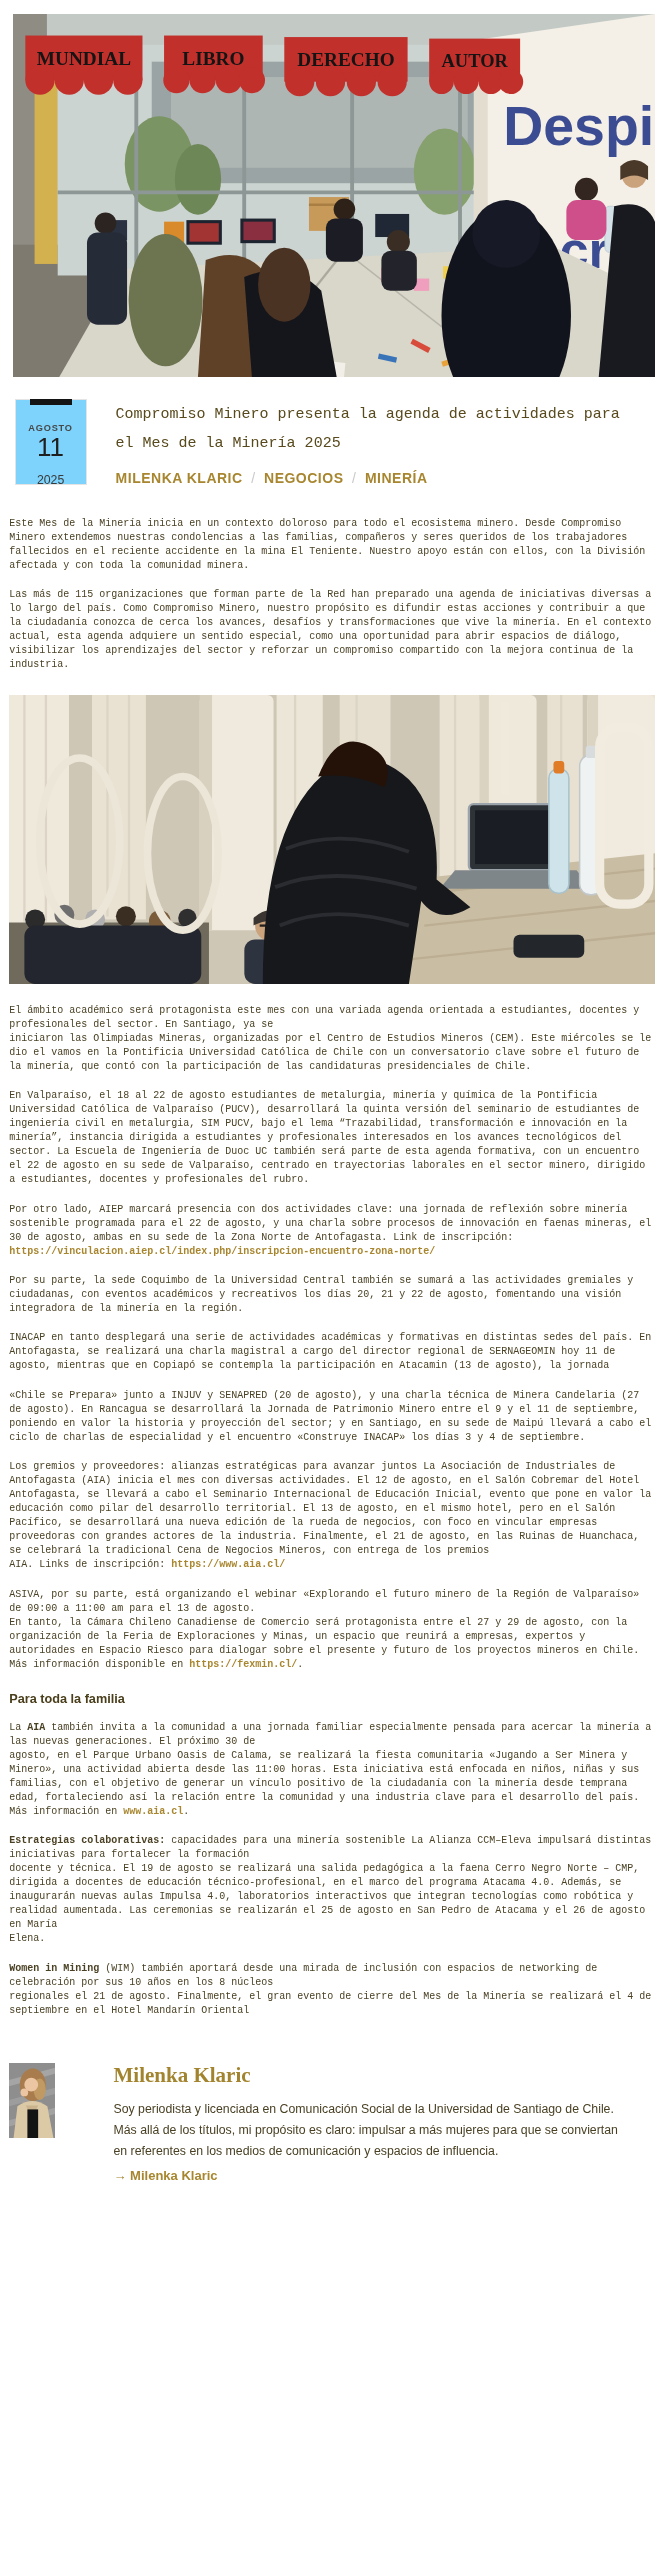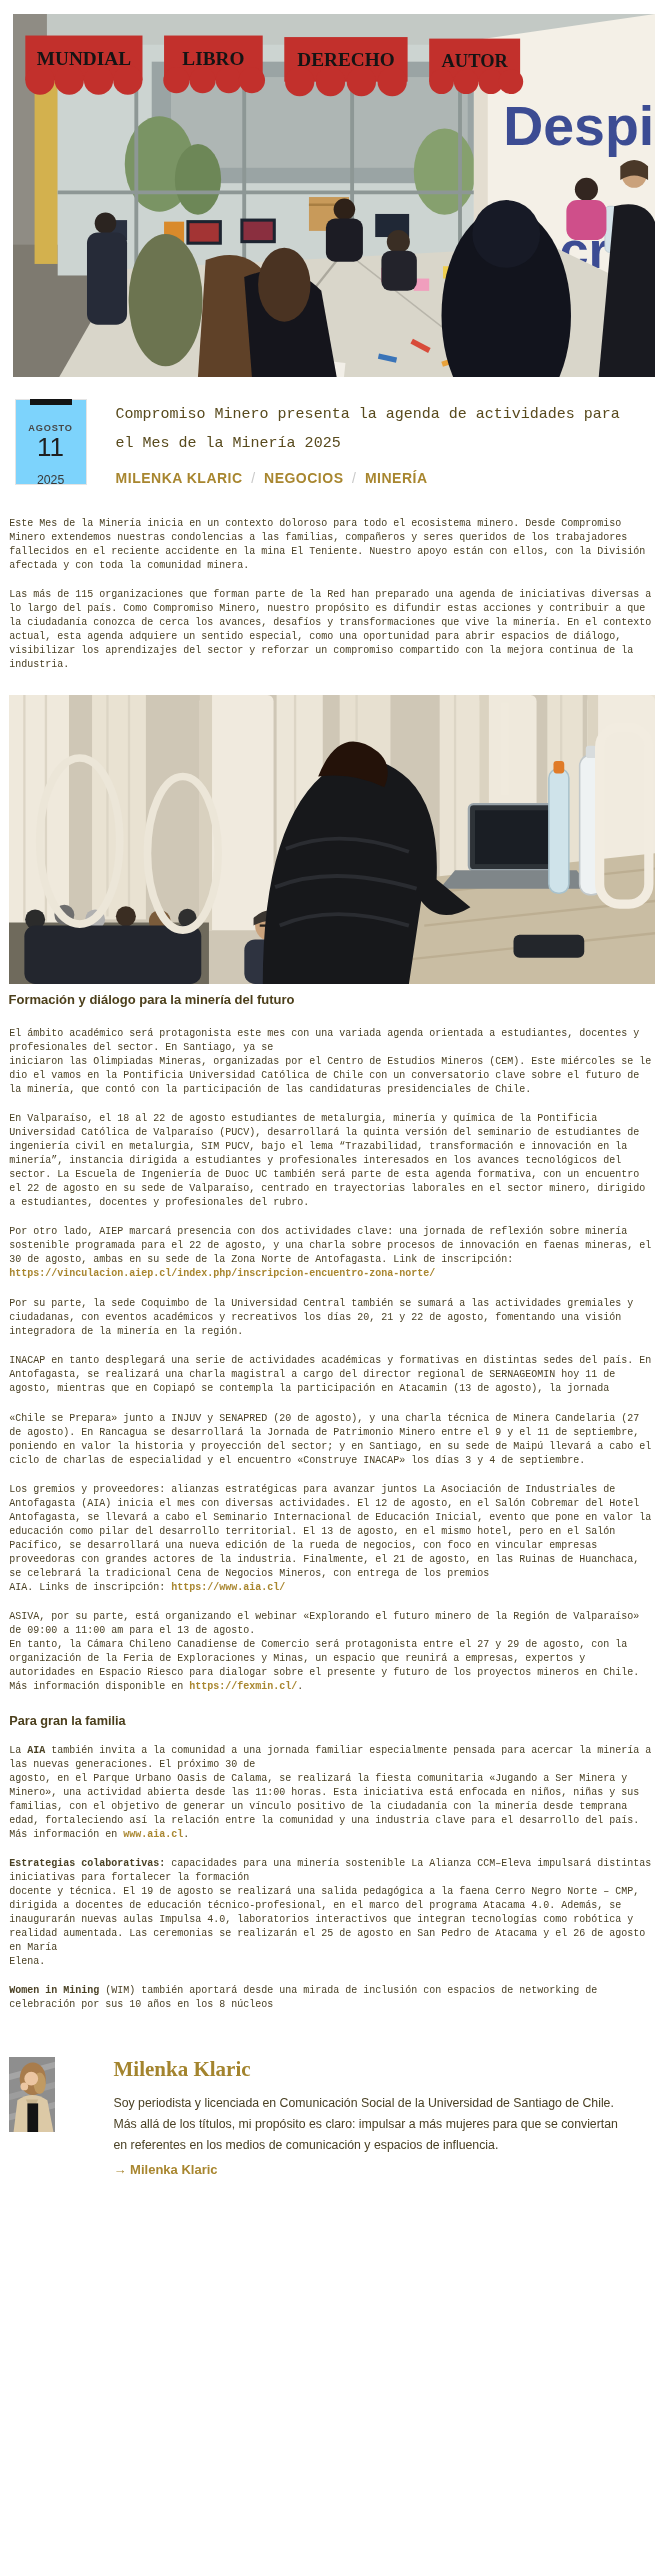--- a/index.html
+++ b/index.html
@@ -270,36 +270,35 @@
         <g stroke="#2a2c31" stroke-width="5" fill="none">
           <path d="M352 300 Q420 270 520 300"></path>
             <path d="M346 250 Q420 220 530 252"></path>
             <path d="M360 200 Q430 172 520 204"></path>
         </g>
 
         <rect x="768" y="42" width="64" height="230" rx="26" fill="none" stroke="#f2ece0" stroke-width="12"></rect>
         <rect x="640" y="10" width="10" height="120" fill="#f0eadd"></rect>
       </svg>
     </figure>
-    <figcaption class="figure-caption">Formación y diálogo para la minería del futuro</figcaption>
 
     <p class="body-p" style="margin-top:20px;"><span>El ámbito académico será protagonista este mes con una variada agenda orientada a estudiantes, docentes y profesionales del sector. En Santiago, ya se</span><br><span>iniciaron las Olimpiadas Mineras, organizadas por el Centro de Estudios Mineros (CEM). Este miércoles se le dio el vamos en la Pontificia Universidad Católica de Chile con un conversatorio clave sobre el futuro de la minería, que contó con la participación de las candidaturas presidenciales de Chile.</span></p>
     <p class="body-p"><span>En Valparaíso, el 18 al 22 de agosto estudiantes de metalurgia, minería y química de la Pontificia Universidad Católica de Valparaíso (PUCV), desarrollará la quinta versión del seminario de estudiantes de ingeniería civil en metalurgia, SIM PUCV, bajo el lema “Trazabilidad, transformación e innovación en la minería”, instancia dirigida a estudiantes y profesionales interesados en los avances tecnológicos del sector. La Escuela de Ingeniería de Duoc UC también será parte de esta agenda formativa, con un encuentro el 22 de agosto en su sede de Valparaíso, centrado en trayectorias laborales en el sector minero, dirigido a estudiantes, docentes y profesionales del rubro.</span></p>
     <p class="body-p"><span>Por otro lado, AIEP marcará presencia con dos actividades clave: una jornada de reflexión sobre minería sostenible programada para el 22 de agosto, y una charla sobre procesos de innovación en faenas mineras, el 30 de agosto, ambas en su sede de la Zona Norte de Antofagasta. Link de inscripción:</span><br><a href="#" class="body-link">https://vinculacion.aiep.cl/index.php/inscripcion-encuentro-zona-norte/</a></p>
     <p class="body-p"><span>Por su parte, la sede Coquimbo de la Universidad Central también se sumará a las actividades gremiales y ciudadanas, con eventos académicos y recreativos los días 20, 21 y 22 de agosto, fomentando una visión integradora de la minería en la región.</span></p>
     <p class="body-p"><span>INACAP en tanto desplegará una serie de actividades académicas y formativas en distintas sedes del país. En Antofagasta, se realizará una charla magistral a cargo del director regional de SERNAGEOMIN hoy 11 de agosto, mientras que en Copiapó se contempla la participación en Atacamin (13 de agosto), la jornada</span></p>
     <p class="body-p"><span>«Chile se Prepara» junto a INJUV y SENAPRED (20 de agosto), y una charla técnica de Minera Candelaria (27 de agosto). En Rancagua se desarrollará la Jornada de Patrimonio Minero entre el 9 y el 11 de septiembre, poniendo en valor la historia y proyección del sector; y en Santiago, en su sede de Maipú llevará a cabo el ciclo de charlas de especialidad y el encuentro «Construye INACAP» los días 3 y 4 de septiembre.</span></p>
     <p class="body-p"><span>Los gremios y proveedores: alianzas estratégicas para avanzar juntos La Asociación de Industriales de Antofagasta (AIA) inicia el mes con diversas actividades. El 12 de agosto, en el Salón Cobremar del Hotel Antofagasta, se llevará a cabo el Seminario Internacional de Educación Inicial, evento que pone en valor la educación como pilar del desarrollo territorial. El 13 de agosto, en el mismo hotel, pero en el Salón Pacífico, se desarrollará una nueva edición de la rueda de negocios, con foco en vincular empresas proveedoras con grandes actores de la industria. Finalmente, el 21 de agosto, en las Ruinas de Huanchaca, se celebrará la tradicional Cena de Negocios Mineros, con entrega de los premios</span><br><span>AIA. Links de inscripción: </span><a href="#" class="body-link">https://www.aia.cl/</a></p>
     <p class="body-p"><span>ASIVA, por su parte, está organizando el webinar «Explorando el futuro minero de la Región de Valparaíso» de 09:00 a 11:00 am para el 13 de agosto.</span><br><span>En tanto, la Cámara Chileno Canadiense de Comercio será protagonista entre el 27 y 29 de agosto, con la organización de la Feria de Exploraciones y Minas, un espacio que reunirá a empresas, expertos y autoridades en Espacio Riesco para dialogar sobre el presente y futuro de los proyectos mineros en Chile. Más información disponible en </span><a href="#" class="body-link">https://fexmin.cl/</a><span>.</span></p>
 
-    <div class="section-heading">Para gran la familia</div>
+    <div class="section-heading">Para toda la familia</div>
 
     <p class="body-p"><span>La </span><span class="seg-bold">AIA</span><span> también invita a la comunidad a una jornada familiar especialmente pensada para acercar la minería a las nuevas generaciones. El próximo 30 de</span><br><span>agosto, en el Parque Urbano Oasis de Calama, se realizará la fiesta comunitaria «Jugando a Ser Minera y Minero», una actividad abierta desde las 11:00 horas. Esta iniciativa está enfocada en niños, niñas y sus familias, con el objetivo de generar un vínculo positivo de la ciudadanía con la minería desde temprana edad, fortaleciendo así la relación entre la comunidad y una industria clave para el desarrollo del país. Más información en </span><a href="#" class="body-link">www.aia.cl</a><span>.</span></p>
     <p class="body-p"><span class="seg-bold">Estrategias colaborativas:</span><span> capacidades para una minería sostenible La Alianza CCM–Eleva impulsará distintas iniciativas para fortalecer la formación</span><br><span>docente y técnica. El 19 de agosto se realizará una salida pedagógica a la faena Cerro Negro Norte – CMP, dirigida a docentes de educación técnico-profesional, en el marco del programa Atacama 4.0. Además, se inaugurarán nuevas aulas Impulsa 4.0, laboratorios interactivos que integran tecnologías como robótica y realidad aumentada. Las ceremonias se realizarán el 25 de agosto en San Pedro de Atacama y el 26 de agosto en María</span><br><span>Elena.</span></p>
-    <p class="body-p"><span class="seg-bold">Women in Mining</span><span> (WIM) también aportará desde una mirada de inclusión con espacios de networking de celebración por sus 10 años en los 8 núcleos</span><br></p>
+    <p class="body-p"><span class="seg-bold">Women in Mining</span><span> (WIM) también aportará desde una mirada de inclusión con espacios de networking de celebración por sus 10 años en los 8 núcleos</span><br><span>regionales el 21 de agosto. Finalmente, el gran evento de cierre del Mes de la Minería se realizará el 4 de septiembre en el Hotel Mandarín Oriental</span></p>
   </div>
 
   <div class="author-box">
     <div class="avatar">
       <svg viewBox="0 0 60 97" preserveAspectRatio="none">
         <rect width="60" height="97" fill="#8e8e8e"></rect>
         <polygon points="0,22 60,6 60,14 0,30" fill="#a5a5a5"></polygon>
         <polygon points="0,48 60,32 60,40 0,56" fill="#9d9d9d"></polygon>
         <polygon points="0,74 60,58 60,66 0,82" fill="#a2a2a2"></polygon>
         <ellipse cx="31" cy="28" rx="17" ry="21" fill="#a87c4c"></ellipse>

